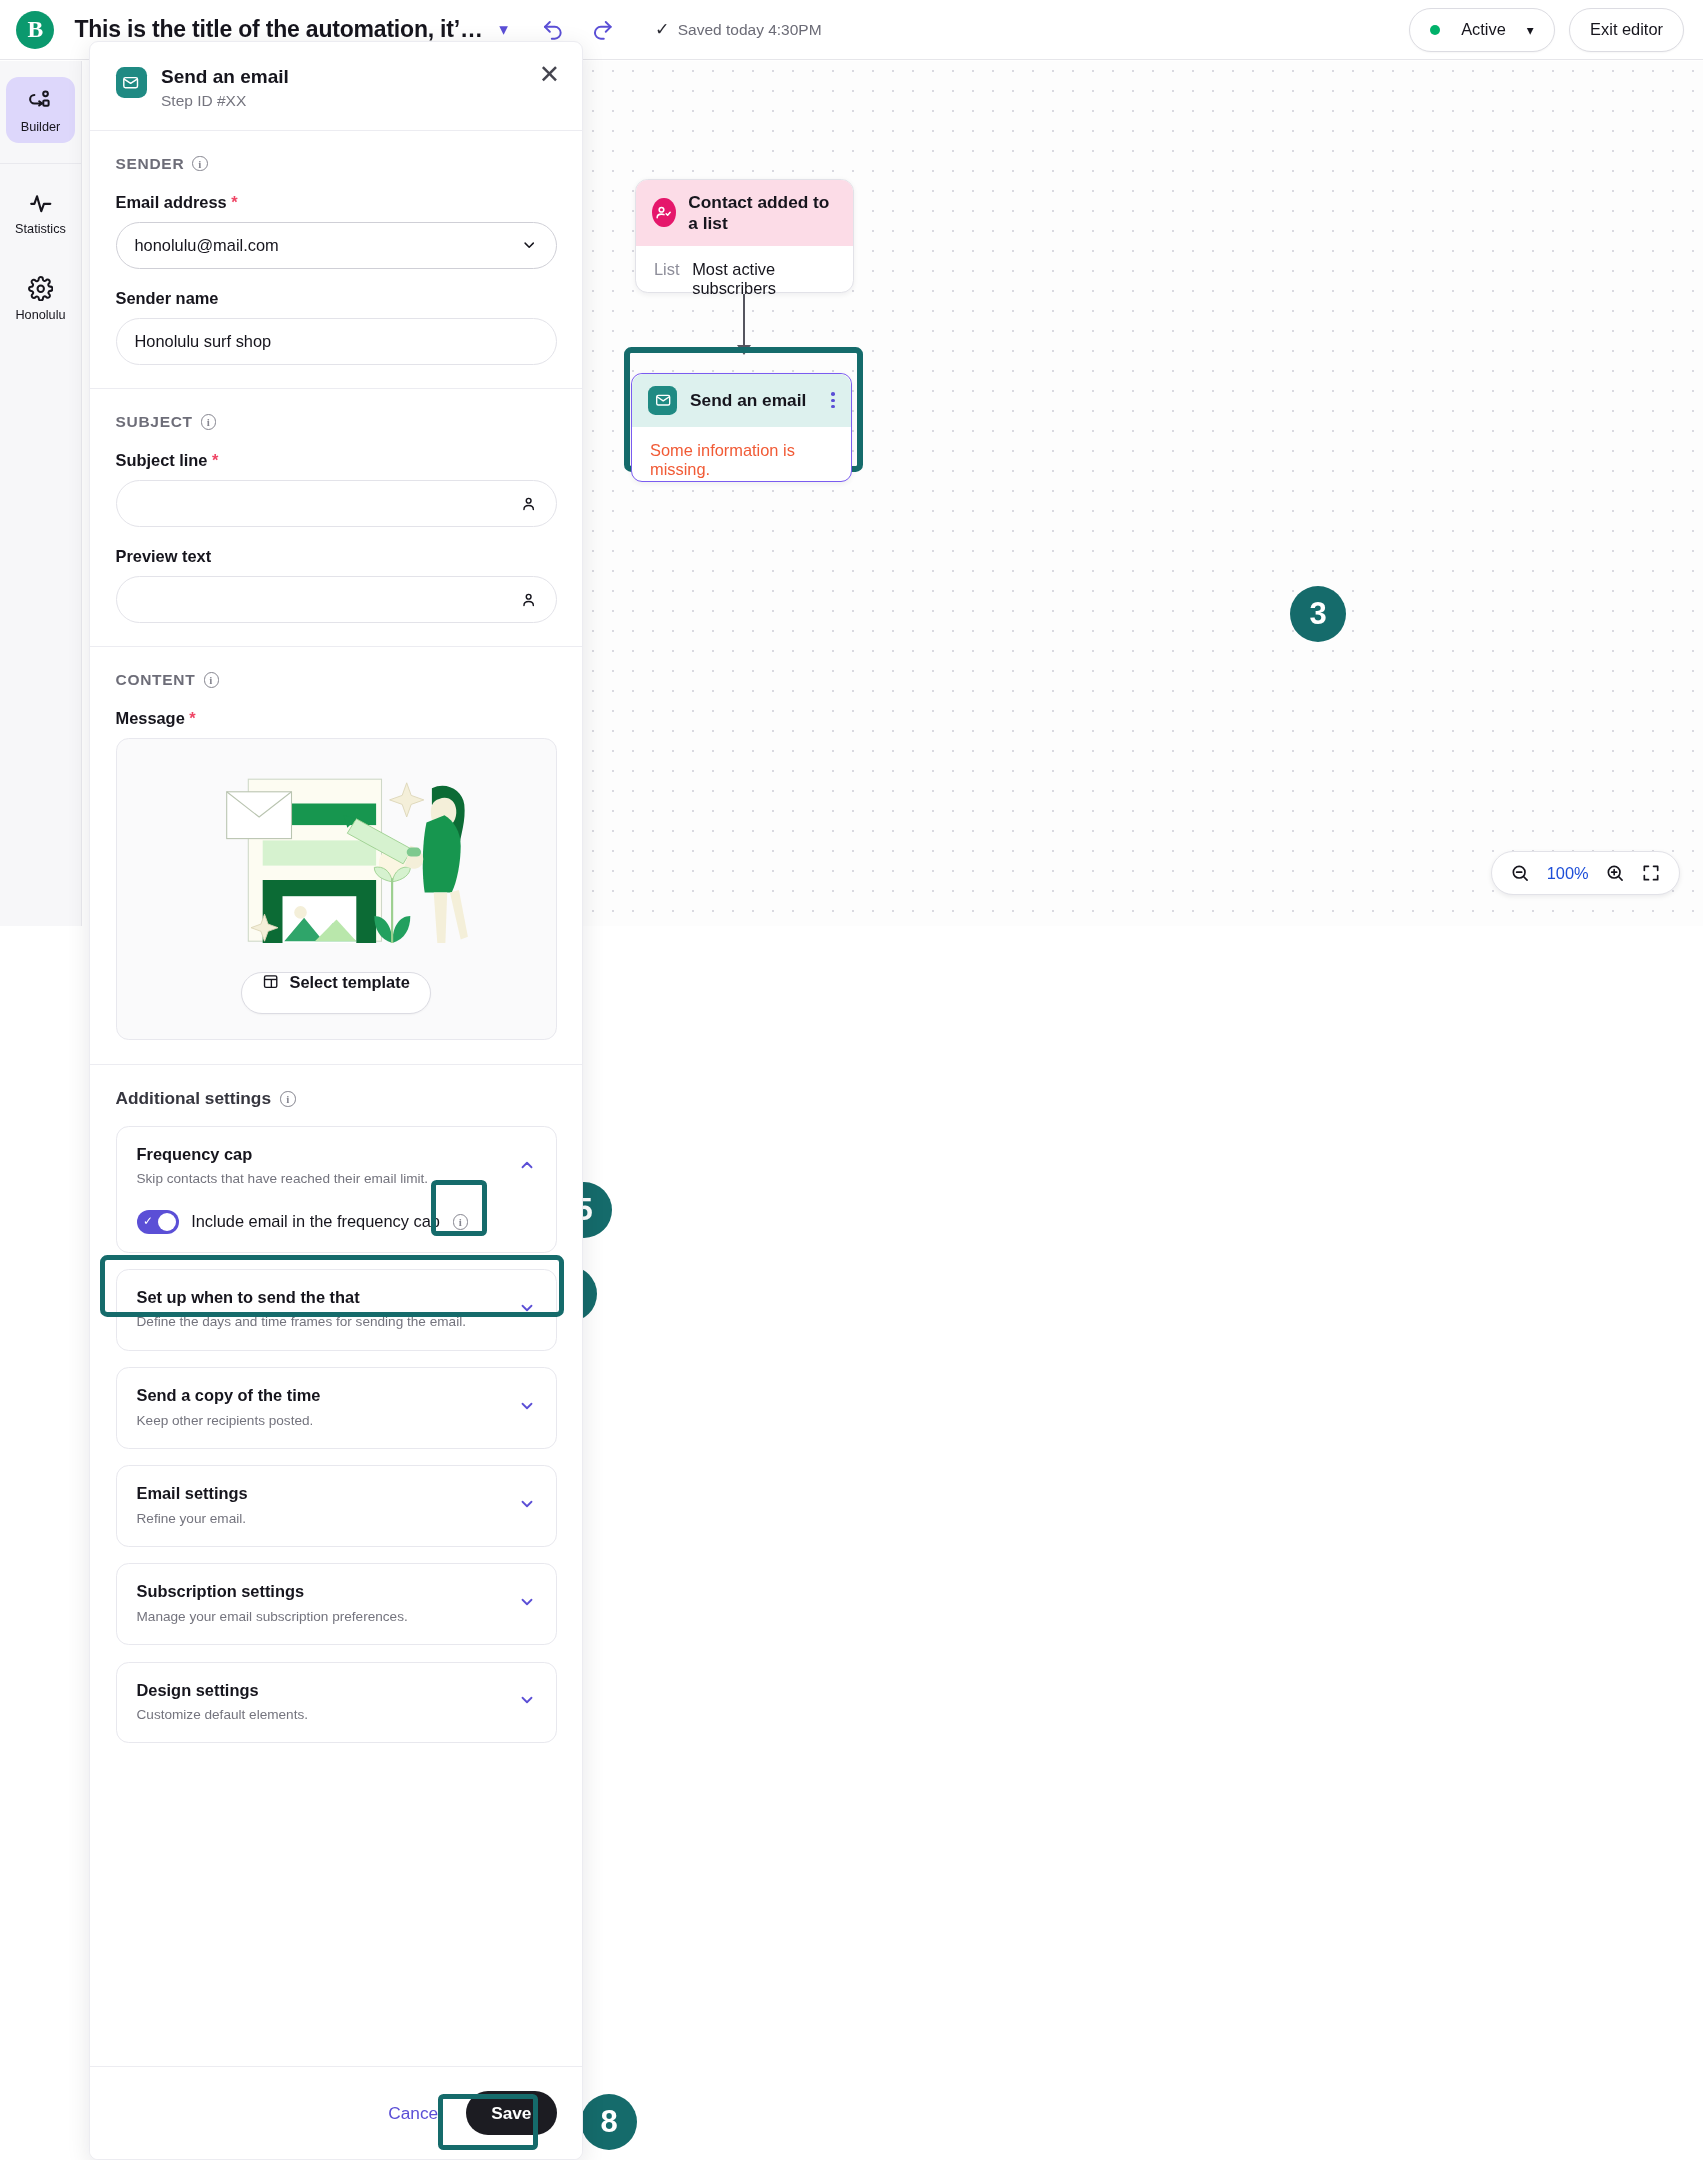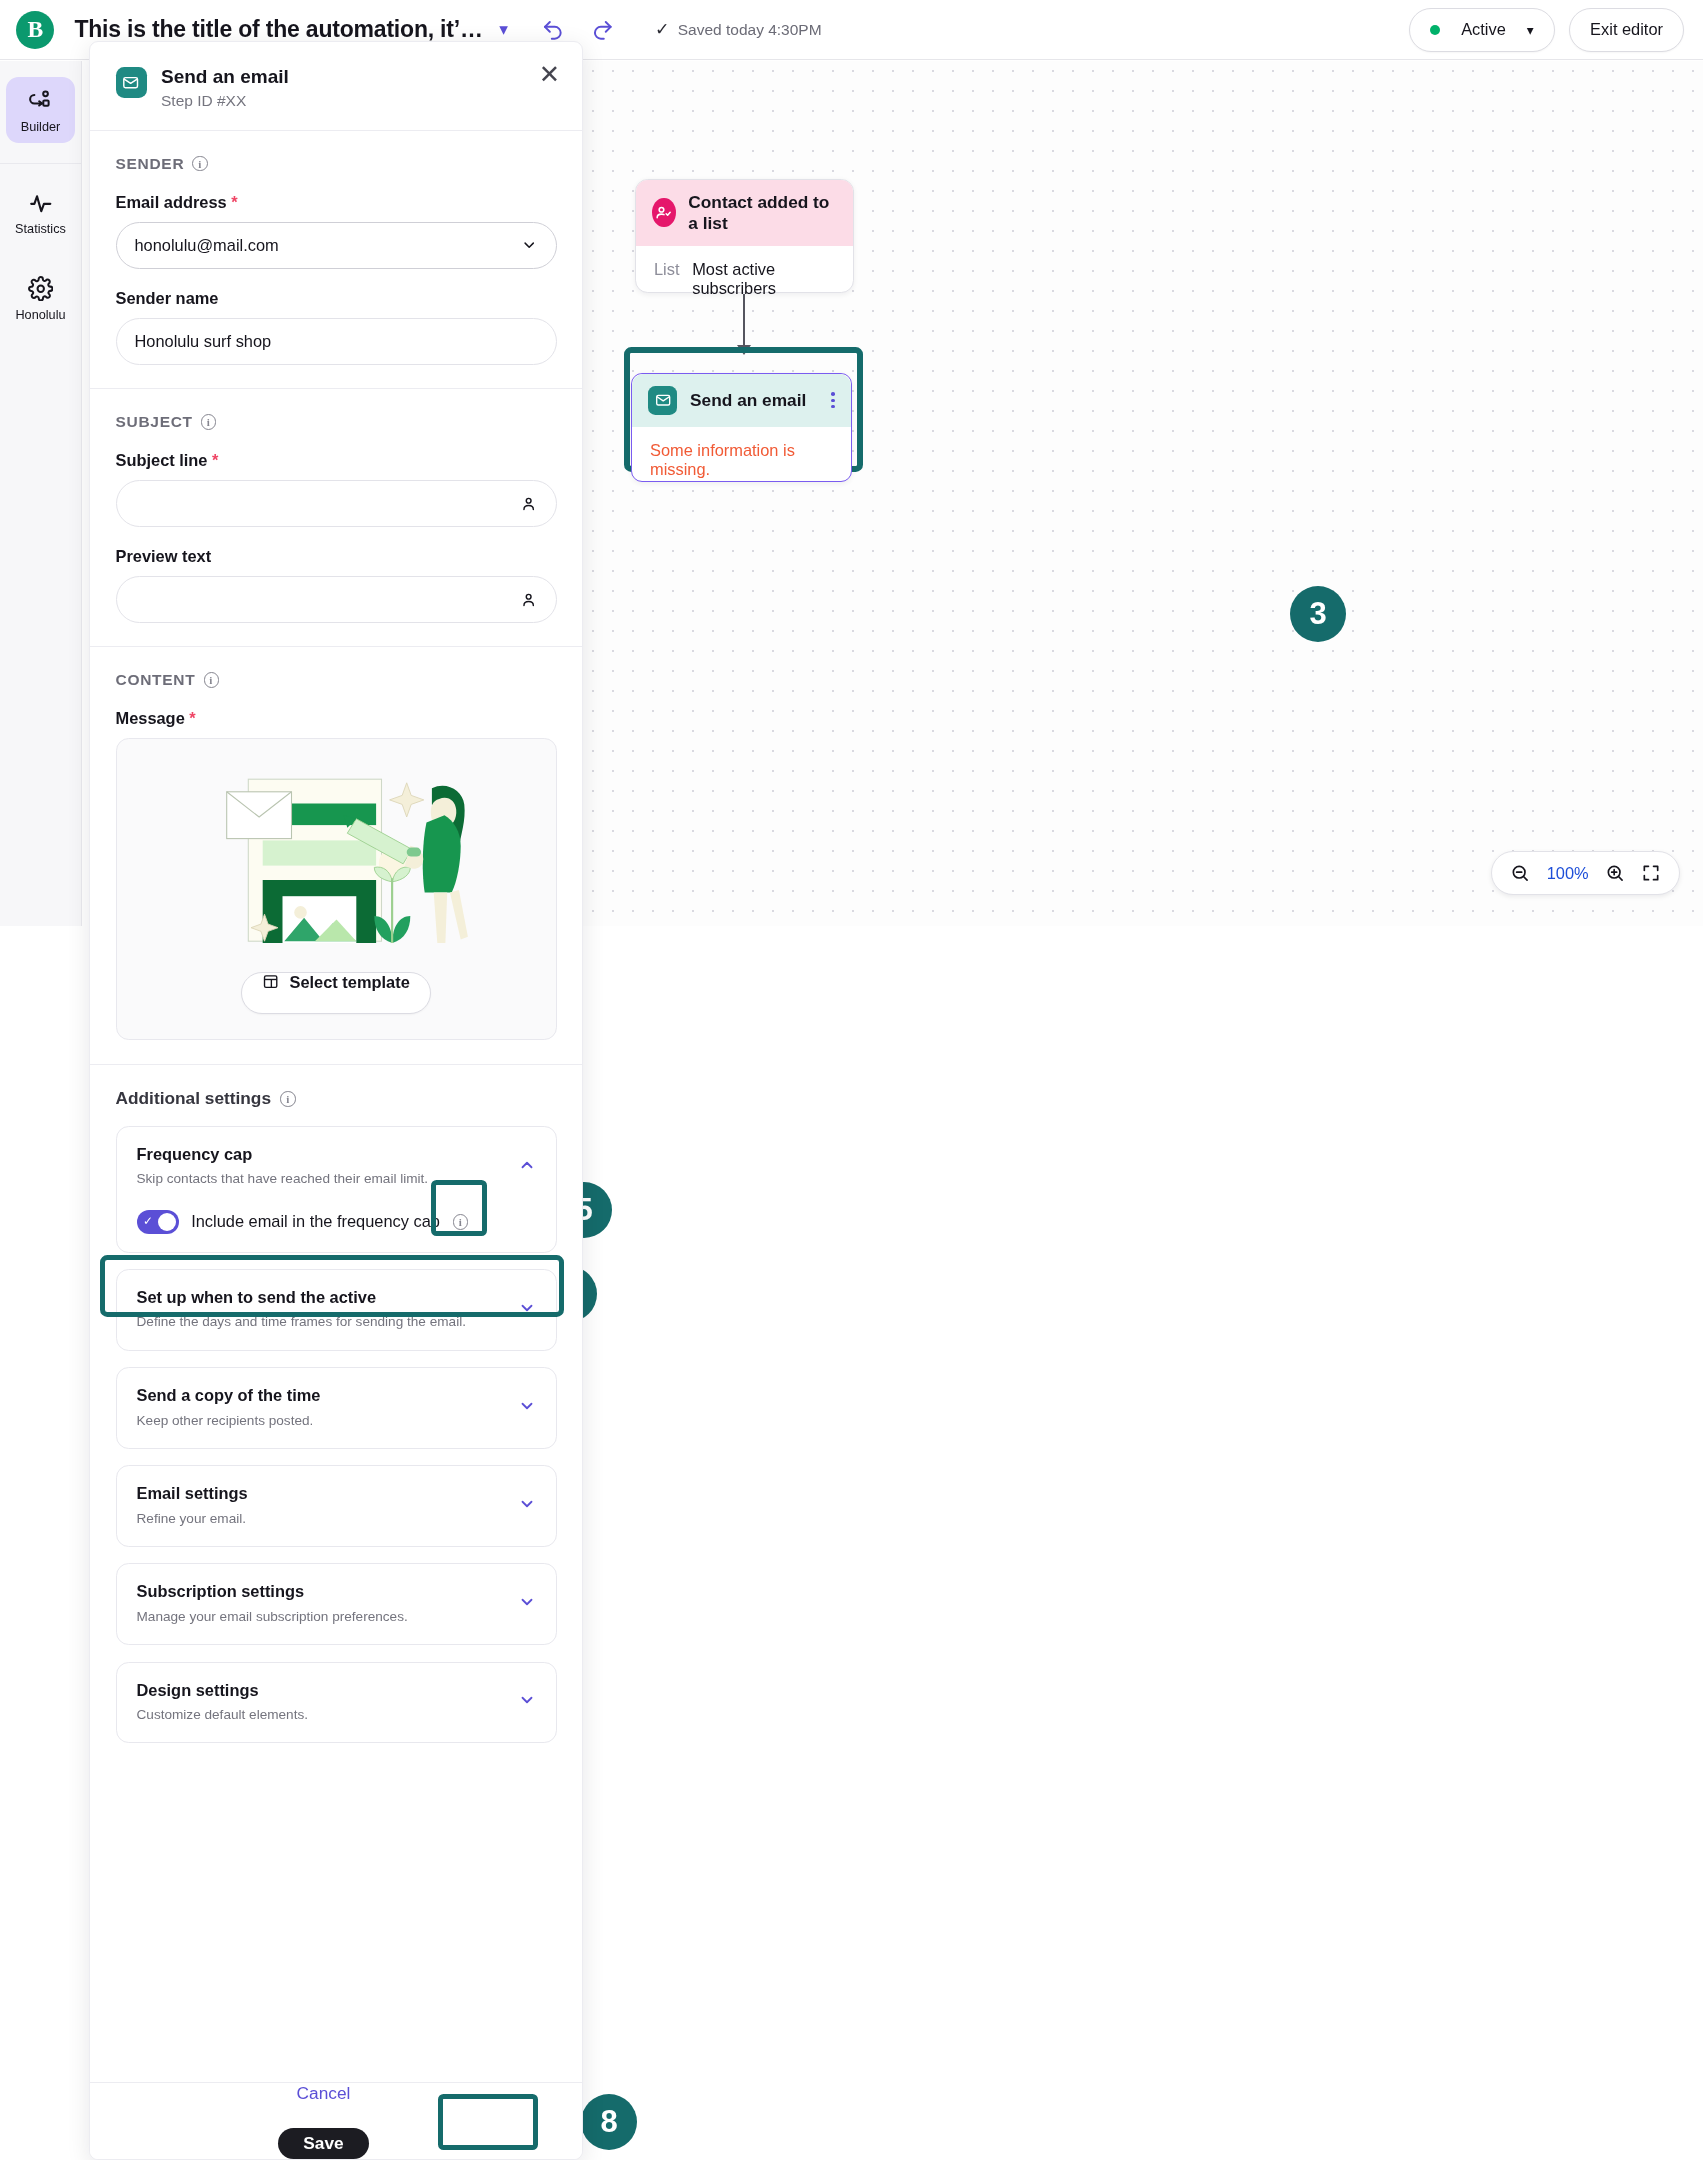--- a/index.html
+++ b/index.html
@@ -195,23 +195,23 @@
 
   #hl-freq { left: 431px; top: 1180px; width: 56px; height: 56px; border-width: 5.5px; border-radius:5.5px; z-index: 7; }
   #hl-toggle { left: 100px; top: 1255px; width: 464px; height: 62px; border-width: 5.5px; border-radius:7.3px; z-index: 7; }
   #hl-save { left: 438px; top: 2094px; width: 100px; height: 56px; border-width: 5.5px; border-radius:5.5px; z-index: 9; }
 
   #badge-5 { left: 556px; top: 1182px; }
   #badge-6 { left: 541px; top: 1266px; }
   #badge-8 { left: 581px; top: 2094px; }
 
   .panel-foot {
-    position:absolute; left:0; bottom:0; width: 494px; height: 77px;
+    position:absolute; left:0; bottom:0; width: 494px; height: 93px;
     border-top: 0.9px solid #ececf1; background:#fff;
-    display:flex; align-items:center; justify-content:flex-end; gap: 23.6px; padding-right: 27px; flex-direction: column;
+    display:flex; align-items:center; justify-content:flex-end; gap: 23.6px; padding-right: 27px;
   }
   .link-btn { color:#5b4fd6; font-size: 17.3px; cursor:pointer; }
   .save-btn {
     background:#1c1c22; color:#fff; border:none; border-radius: 22px;
     height: 44px; padding: 0 25.5px; font-size: 17.3px; font-weight: bold; cursor:pointer;
     font-family:"Liberation Sans", sans-serif;
   }
   .illus { width: 100%; height: 189px; display:block; }
 </style>
 </head>
@@ -536,21 +536,21 @@
               <span class="tick">✓</span>
               <span class="knob"></span>
             </span>
             <span class="toggle-label">Include email in the frequency cap</span>
             <span class="info-i">i</span>
           </div>
         </div>
 
         <div class="acc">
           <div class="acc-main">
-            <div class="acc-t">Set up when to send the active</div>
+            <div class="acc-t">Set up when to send the that</div>
             <div class="acc-d">Define the days and time frames for sending the email.</div>
           </div>
           <span class="acc-caret">
             <svg width="18" height="18" viewBox="0 0 24 24" fill="none" stroke="#5b4fd6" stroke-width="2.4" stroke-linecap="round" stroke-linejoin="round">
                 <path d="M6 9l6 6 6-6"></path>
               </svg>
           </span>
         </div>
 
         <div class="acc">

